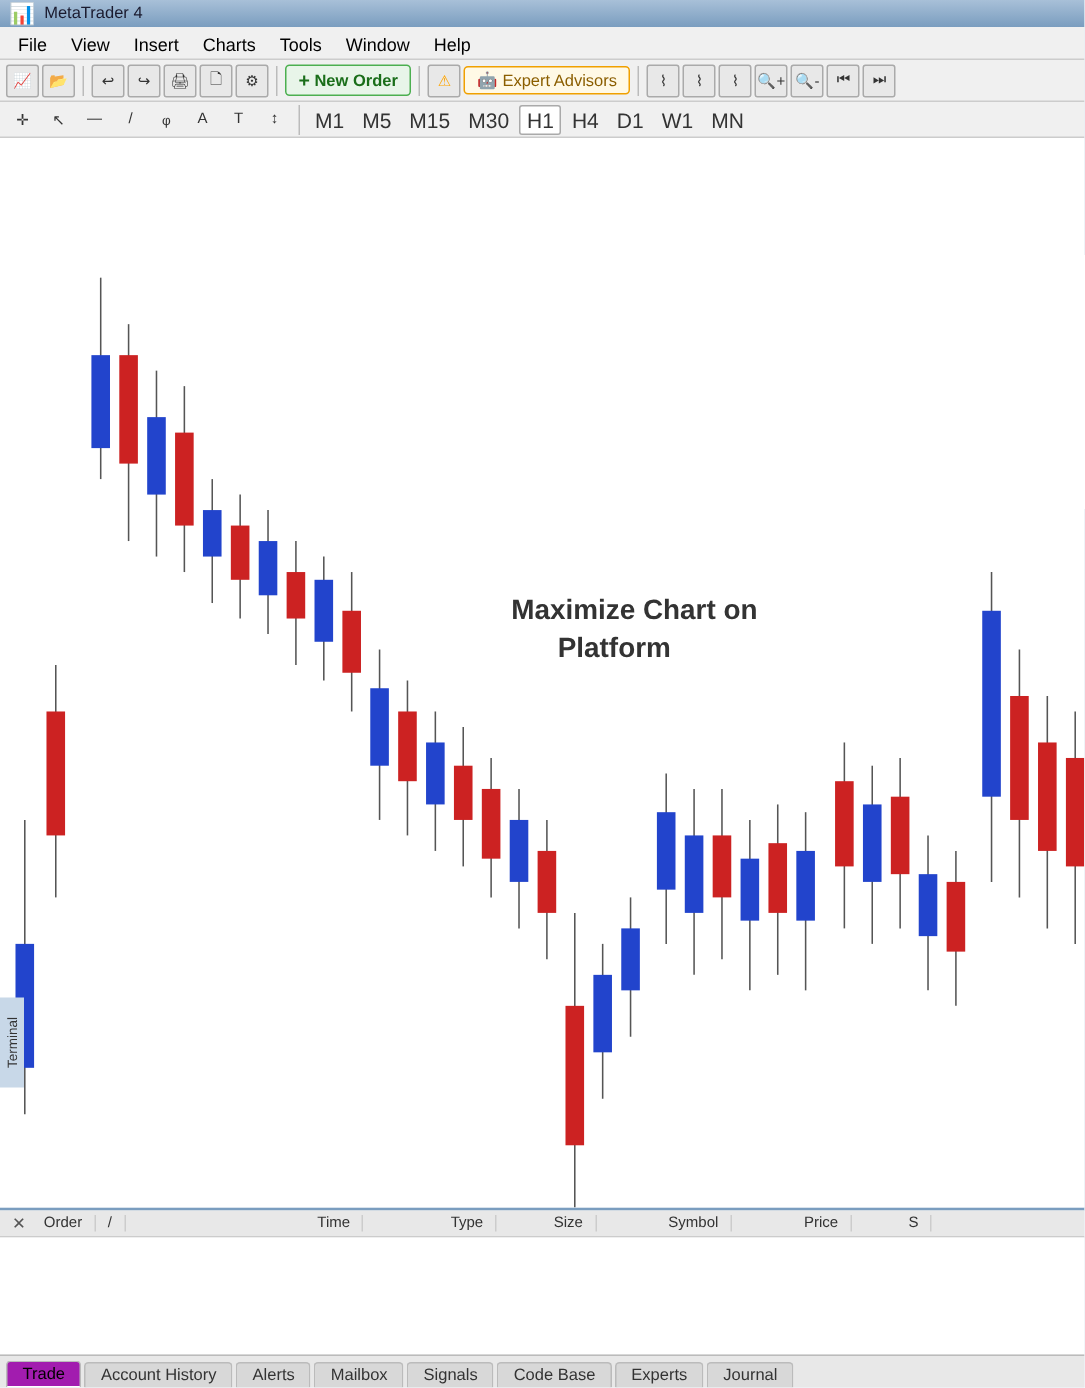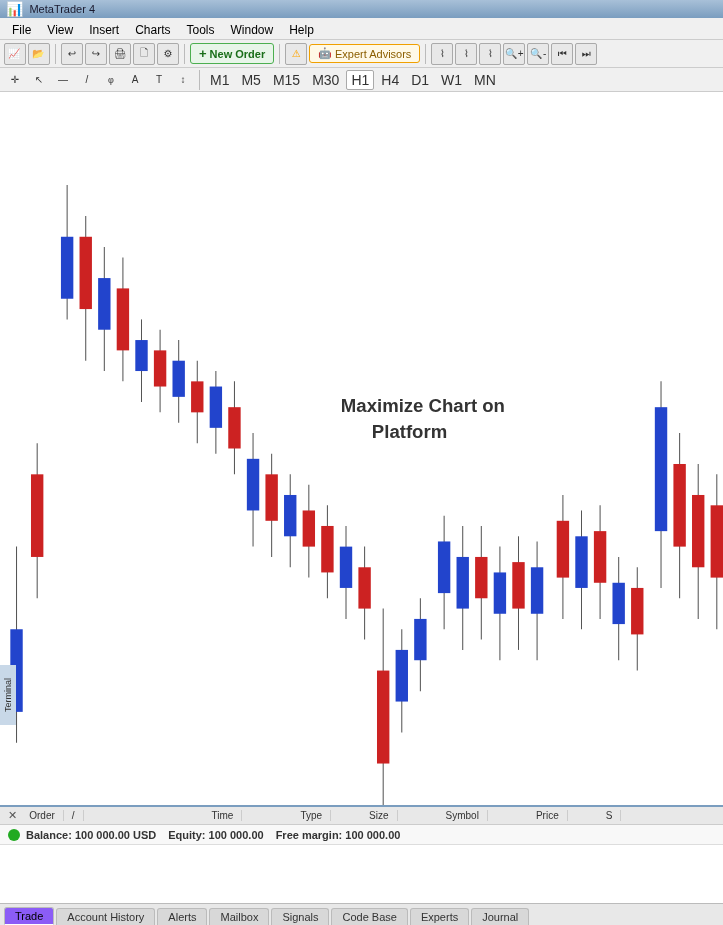--- a/index.html
+++ b/index.html
@@ -172,21 +172,21 @@
       font-size: 11px;
       color: #333;
       cursor: pointer;
       border: 1px solid #bbb;
       border-bottom: none;
       background: #d8d8d8;
       margin-right: 2px;
       border-radius: 3px 3px 0 0;
     }
     .term-tab.active {
-      background: #8b5cf6;
+      background: #a21caf;
       border-bottom: 1px solid white;
       color: #000;
     }
 
     
     #side-label {
       position: absolute;
       left: 0;
       bottom: 200px;
       width: 16px;
@@ -427,26 +427,20 @@
         <span class="col-header">Order</span>
         <span class="col-header">/</span>
         <span class="col-header" style="margin-left:120px;">Time</span>
         <span class="col-header" style="margin-left:50px;">Type</span>
         <span class="col-header" style="margin-left:30px;">Size</span>
         <span class="col-header" style="margin-left:40px;">Symbol</span>
         <span class="col-header" style="margin-left:40px;">Price</span>
         <span class="col-header" style="margin-left:30px;">S</span>
       </div>
 
-      <div id="balance-bar">
-        <span class="balance-icon"></span>
-        <span style="font-weight:bold; margin-right: 12px;">Balance: 100 000.00 USD</span>
-        <span style="font-weight:bold; margin-right: 12px;">Equity: 100 000.00</span>
-        <span style="font-weight:bold;">Free margin: 100 000.00</span>
-      </div>
 
       <div id="terminal-content" style="flex:1;"></div>
 
       <div id="terminal-tabs">
         <div class="term-tab active">Trade</div>
         <div class="term-tab">Account History</div>
         <div class="term-tab">Alerts</div>
         <div class="term-tab">Mailbox</div>
         <div class="term-tab">Signals</div>
         <div class="term-tab">Code Base</div>

